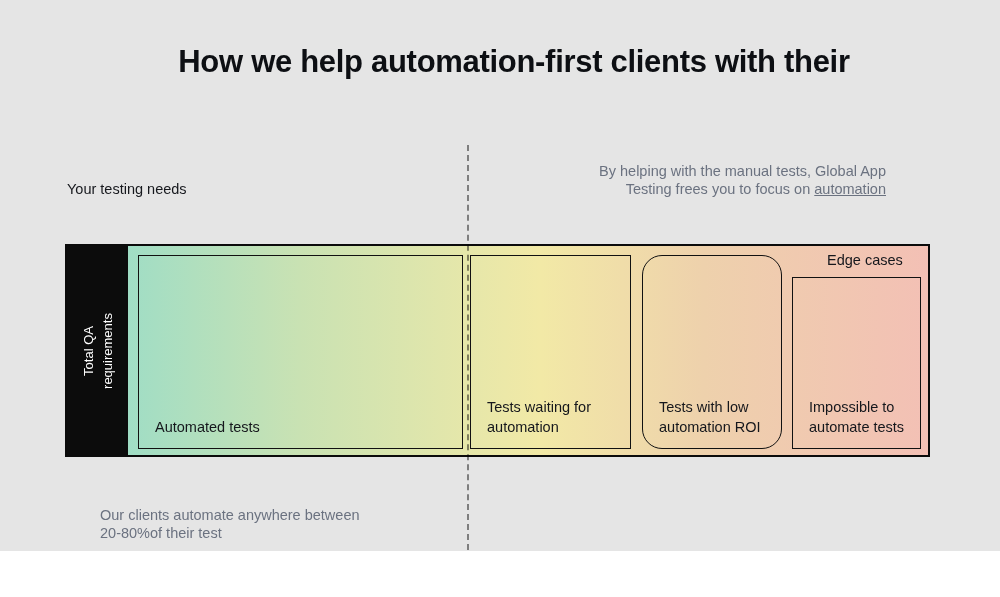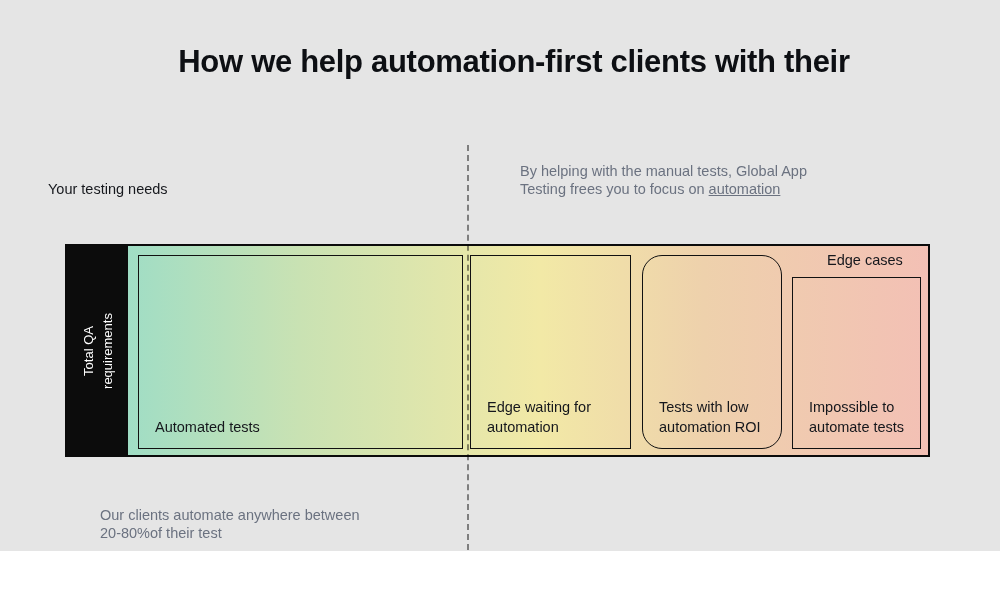--- a/index.html
+++ b/index.html
@@ -7,29 +7,29 @@
     position:relative;width:1000px;height:551px;overflow:hidden;
     background:#e5e5e5;font-family:"Liberation Sans",sans-serif;color:#15171c;padding-left:28px;
   }
   .title{
     position:absolute;top:42px;left:0;right:0;margin:0;
     text-align:center;font-size:31px;line-height:40px;font-weight:700;
     color:#0d0f13;letter-spacing:-0.3px;
   }
   .title strong{font-weight:800;}
   .left-label{
-    position:absolute;left:48px;top:181px;font-size:14.5px;color:#16181d;
+    position:absolute;left:67px;top:181px;font-size:14.5px;color:#16181d;
   }
   .dashed-line{
     position:absolute;left:467px;top:145px;height:415px;width:0;
     border-left:2px dashed rgba(0,0,0,0.45);z-index:5;
   }
   .right-note{
     position:absolute;left:520px;top:163px;width:366px;
-    text-align:left;font-size:14.5px;line-height:17.5px;color:#6b7280;
+    text-align:right;font-size:14.5px;line-height:17.5px;color:#6b7280;
   }
   .right-note .underline{
     color:#6b7280;text-decoration:underline;cursor:pointer;
   }
   .qa-bar{
     position:absolute;left:65px;top:244px;width:865px;height:213px;
     box-sizing:border-box;border:2px solid #0b0b0b;
     background:linear-gradient(90deg,#9eddc6 6%,#c9e2b3 27%,#e9e6a7 47%,#f2e9a6 57%,#eed1ac 74%,#f3c0b5 100%);
     z-index:1;
   }
@@ -84,21 +84,21 @@
     </div>
 
     <div class="box box1">
       <div class="box-label">
         <span>Automated tests</span>
       </div>
     </div>
 
     <div class="box box2">
       <div class="box-label">
-        <span>Edge waiting for</span>
+        <span>Tests waiting for</span>
         <span>automation</span>
       </div>
     </div>
 
     <div class="box box3">
       <div class="box-label">
         <span>Tests with low</span>
         <span>automation ROI</span>
       </div>
     </div>

